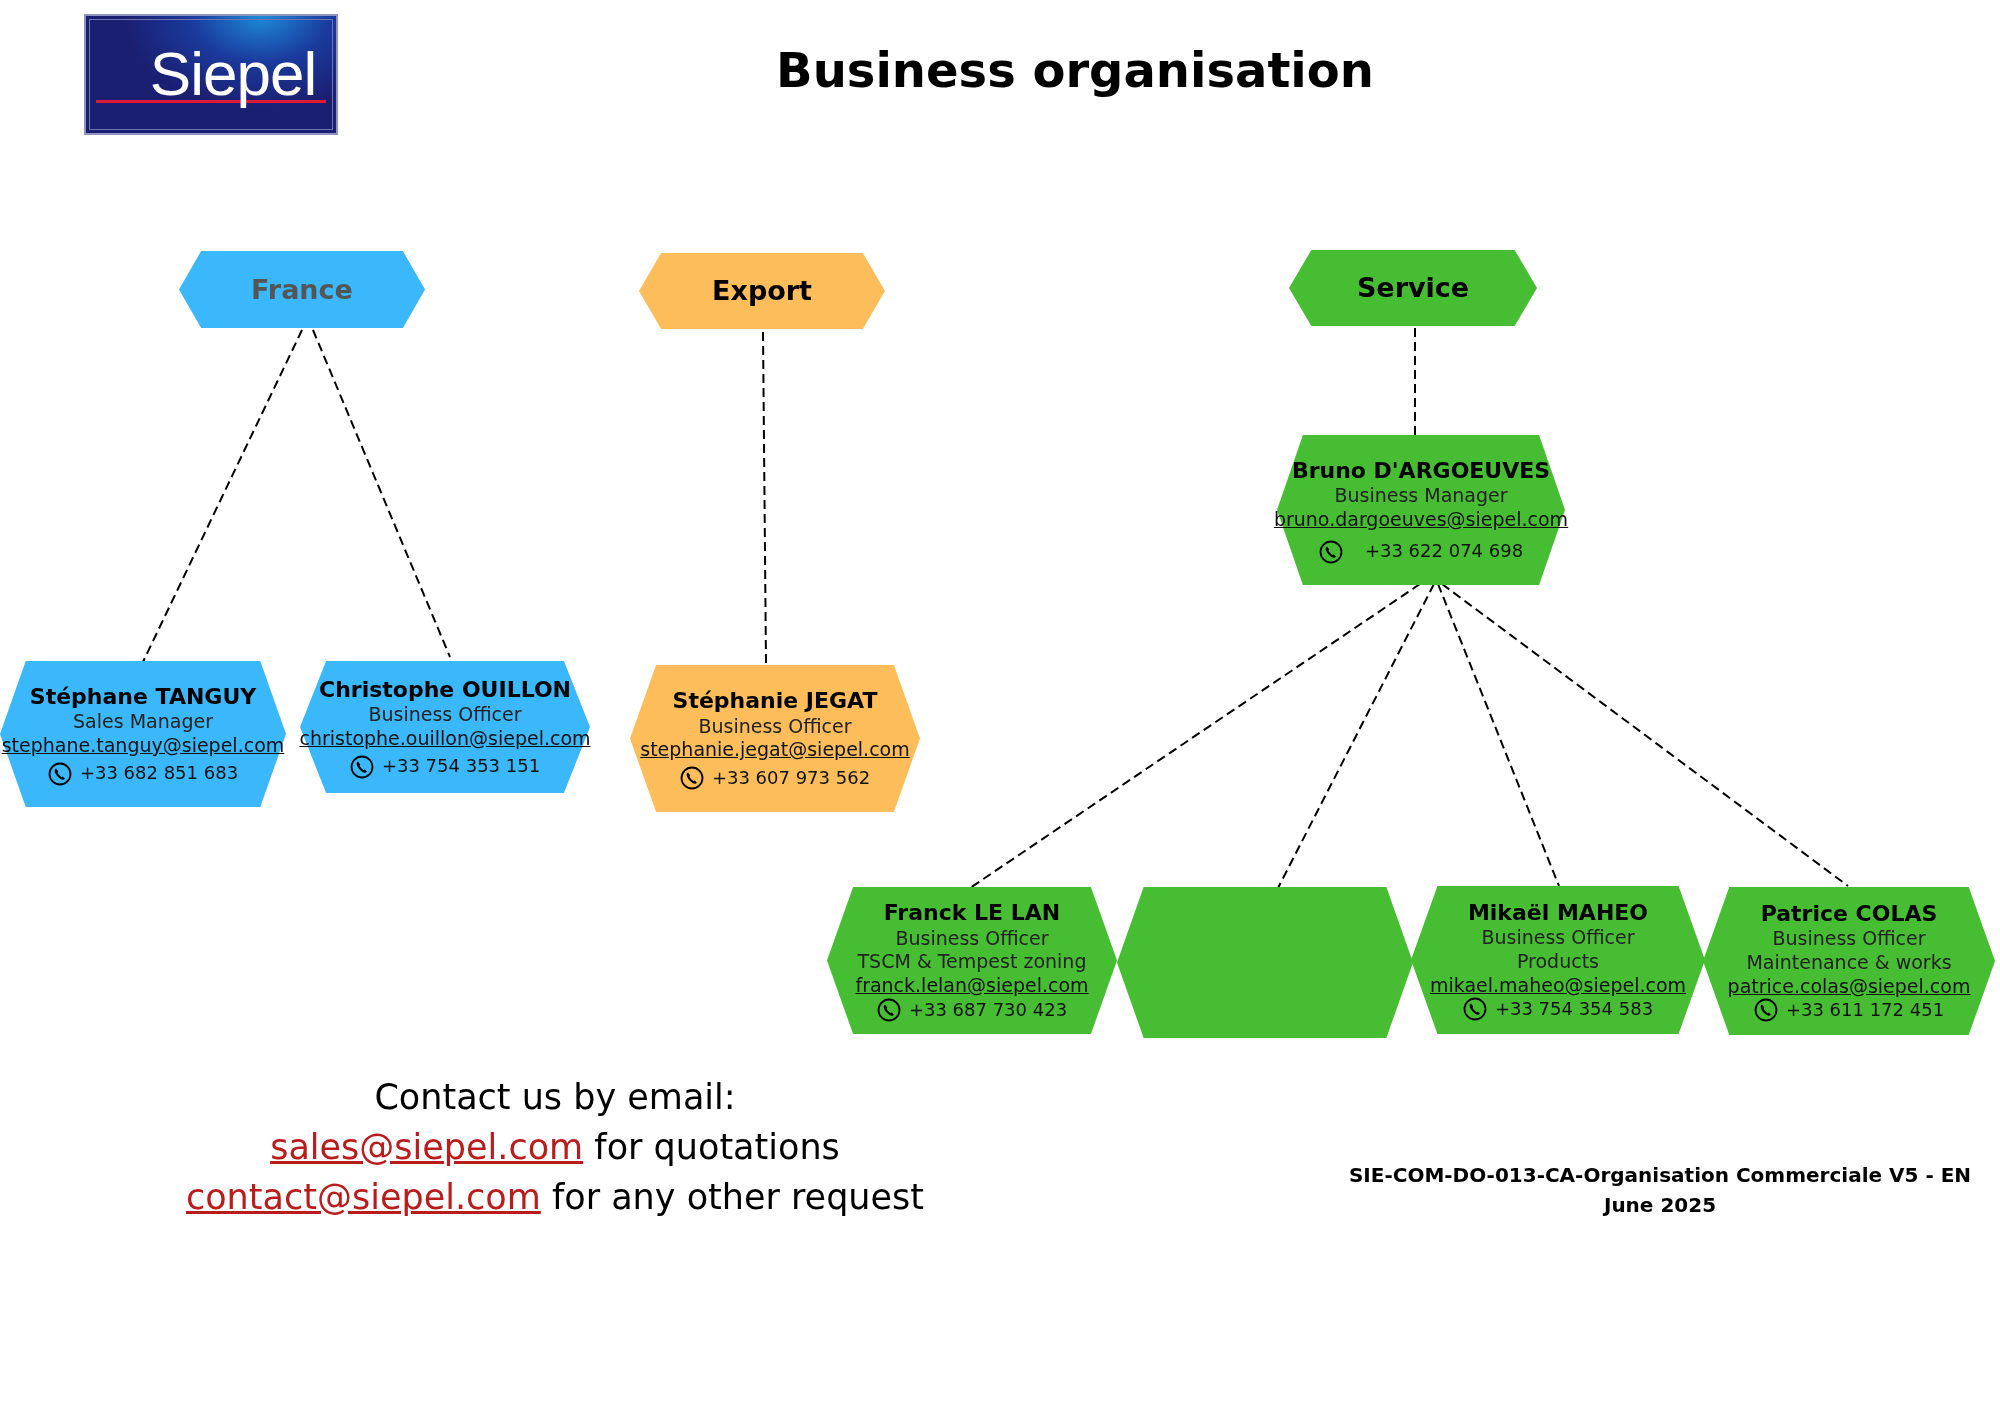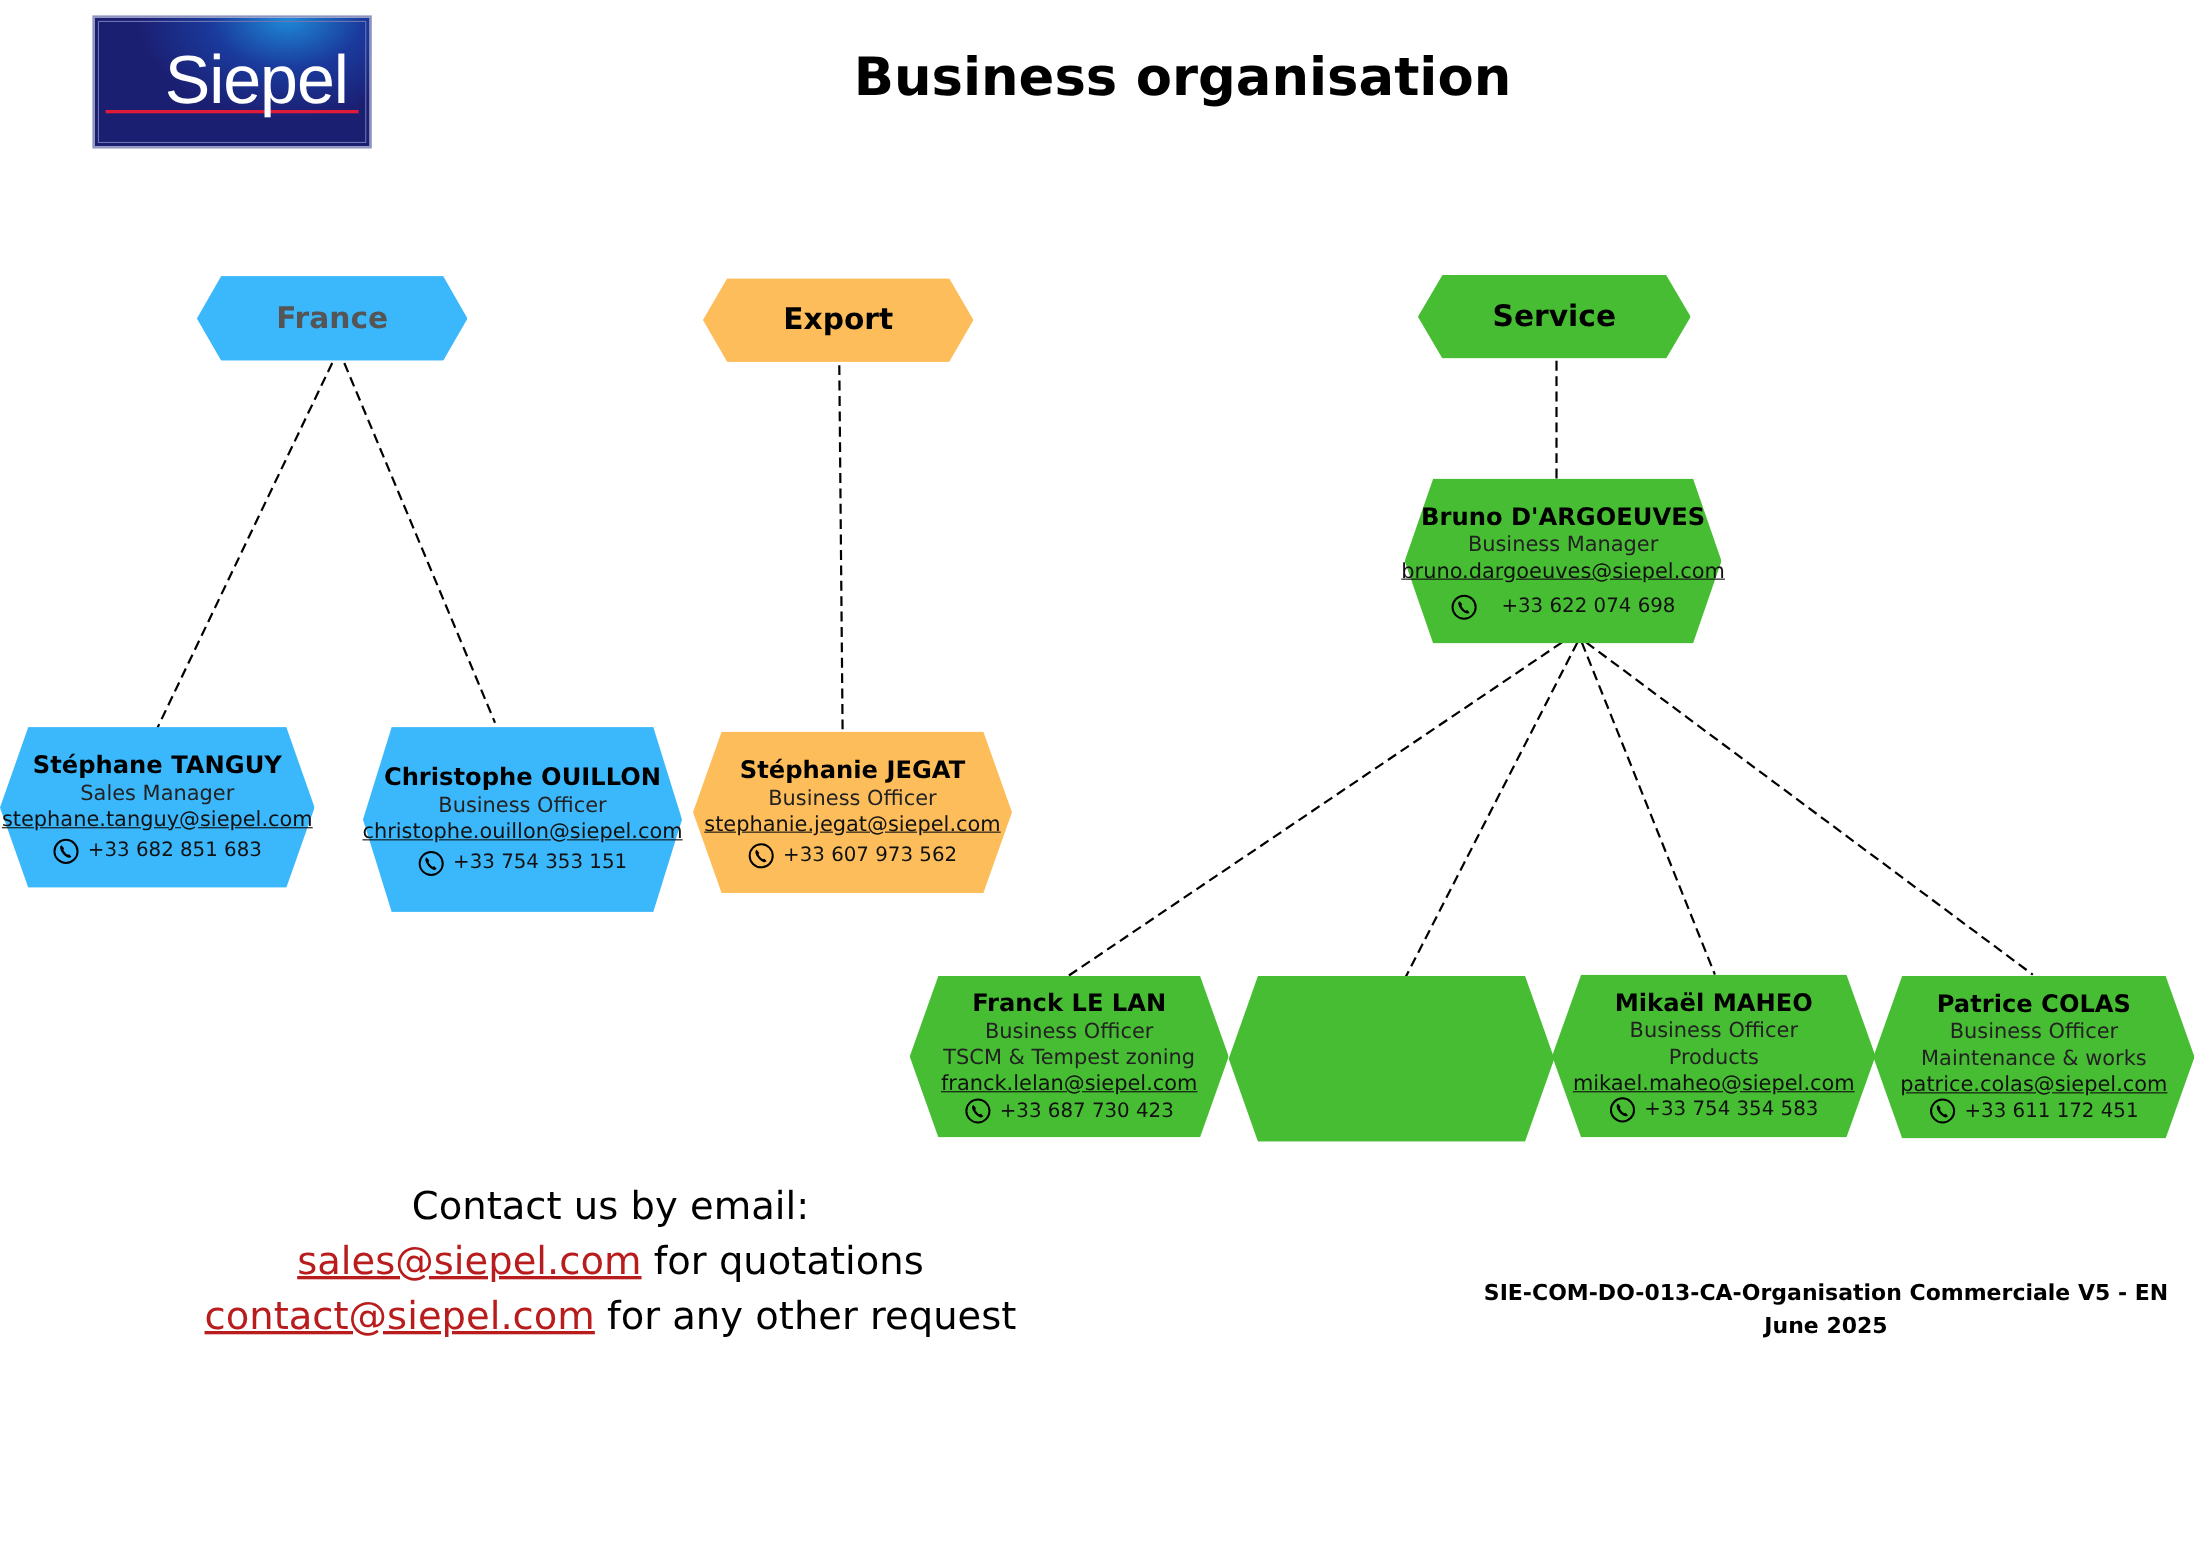--- a/index.html
+++ b/index.html
@@ -79,21 +79,21 @@
     <div class="p-phone">
       <svg class="phone-icon" viewBox="0 0 24 24">
           <circle cx="12" cy="12" r="10.5" fill="none" stroke="#000" stroke-width="1.8"></circle>
           <path d="M8 6.5c-.8.4-1.5 1.3-1.3 2.6.4 3 3.8 7.2 7.2 8.5 1.3.5 2.4 0 3-.8l-2-2.2c-.5.3-1 .6-1.6.3-1.5-.8-3-2.6-3.6-4.1-.2-.6.2-1.1.6-1.4z" fill="#000"></path>
         </svg>
       <span>+33 682 851 683</span>
     </div>
   </div>
 </div>
 
-<div class="hex" style="left:330px;top:661px;width:290px;height:168px;">
+<div class="hex" style="left:300px;top:661px;width:290px;height:132px;">
   <div class="hex-shape blue"></div>
   <div class="hex-content">
     <div class="p-name">Christophe OUILLON</div>
     <div class="p-role">Business Officer</div>
     <div class="p-email">christophe.ouillon@siepel.com</div>
     <div class="p-phone">
       <svg class="phone-icon" viewBox="0 0 24 24">
           <circle cx="12" cy="12" r="10.5" fill="none" stroke="#000" stroke-width="1.8"></circle>
           <path d="M8 6.5c-.8.4-1.5 1.3-1.3 2.6.4 3 3.8 7.2 7.2 8.5 1.3.5 2.4 0 3-.8l-2-2.2c-.5.3-1 .6-1.6.3-1.5-.8-3-2.6-3.6-4.1-.2-.6.2-1.1.6-1.4z" fill="#000"></path>
         </svg>

